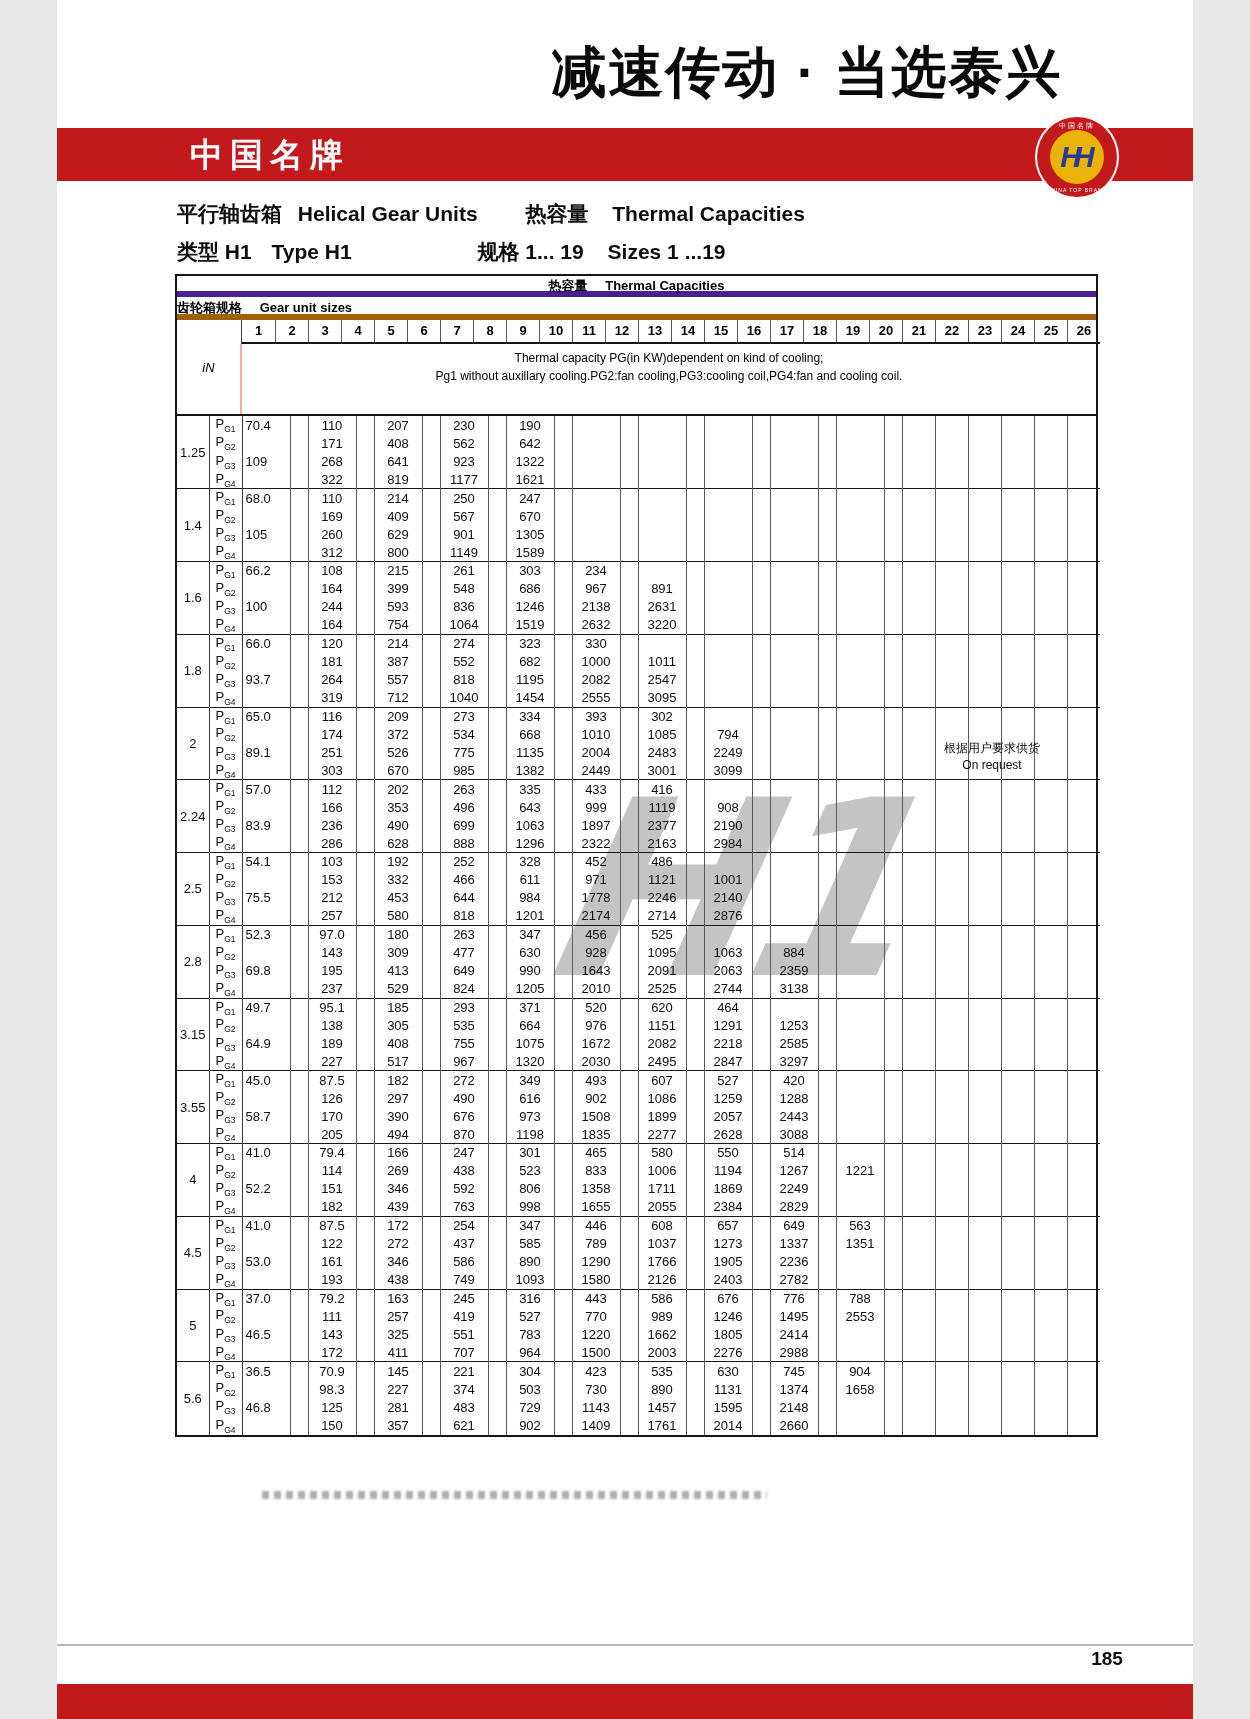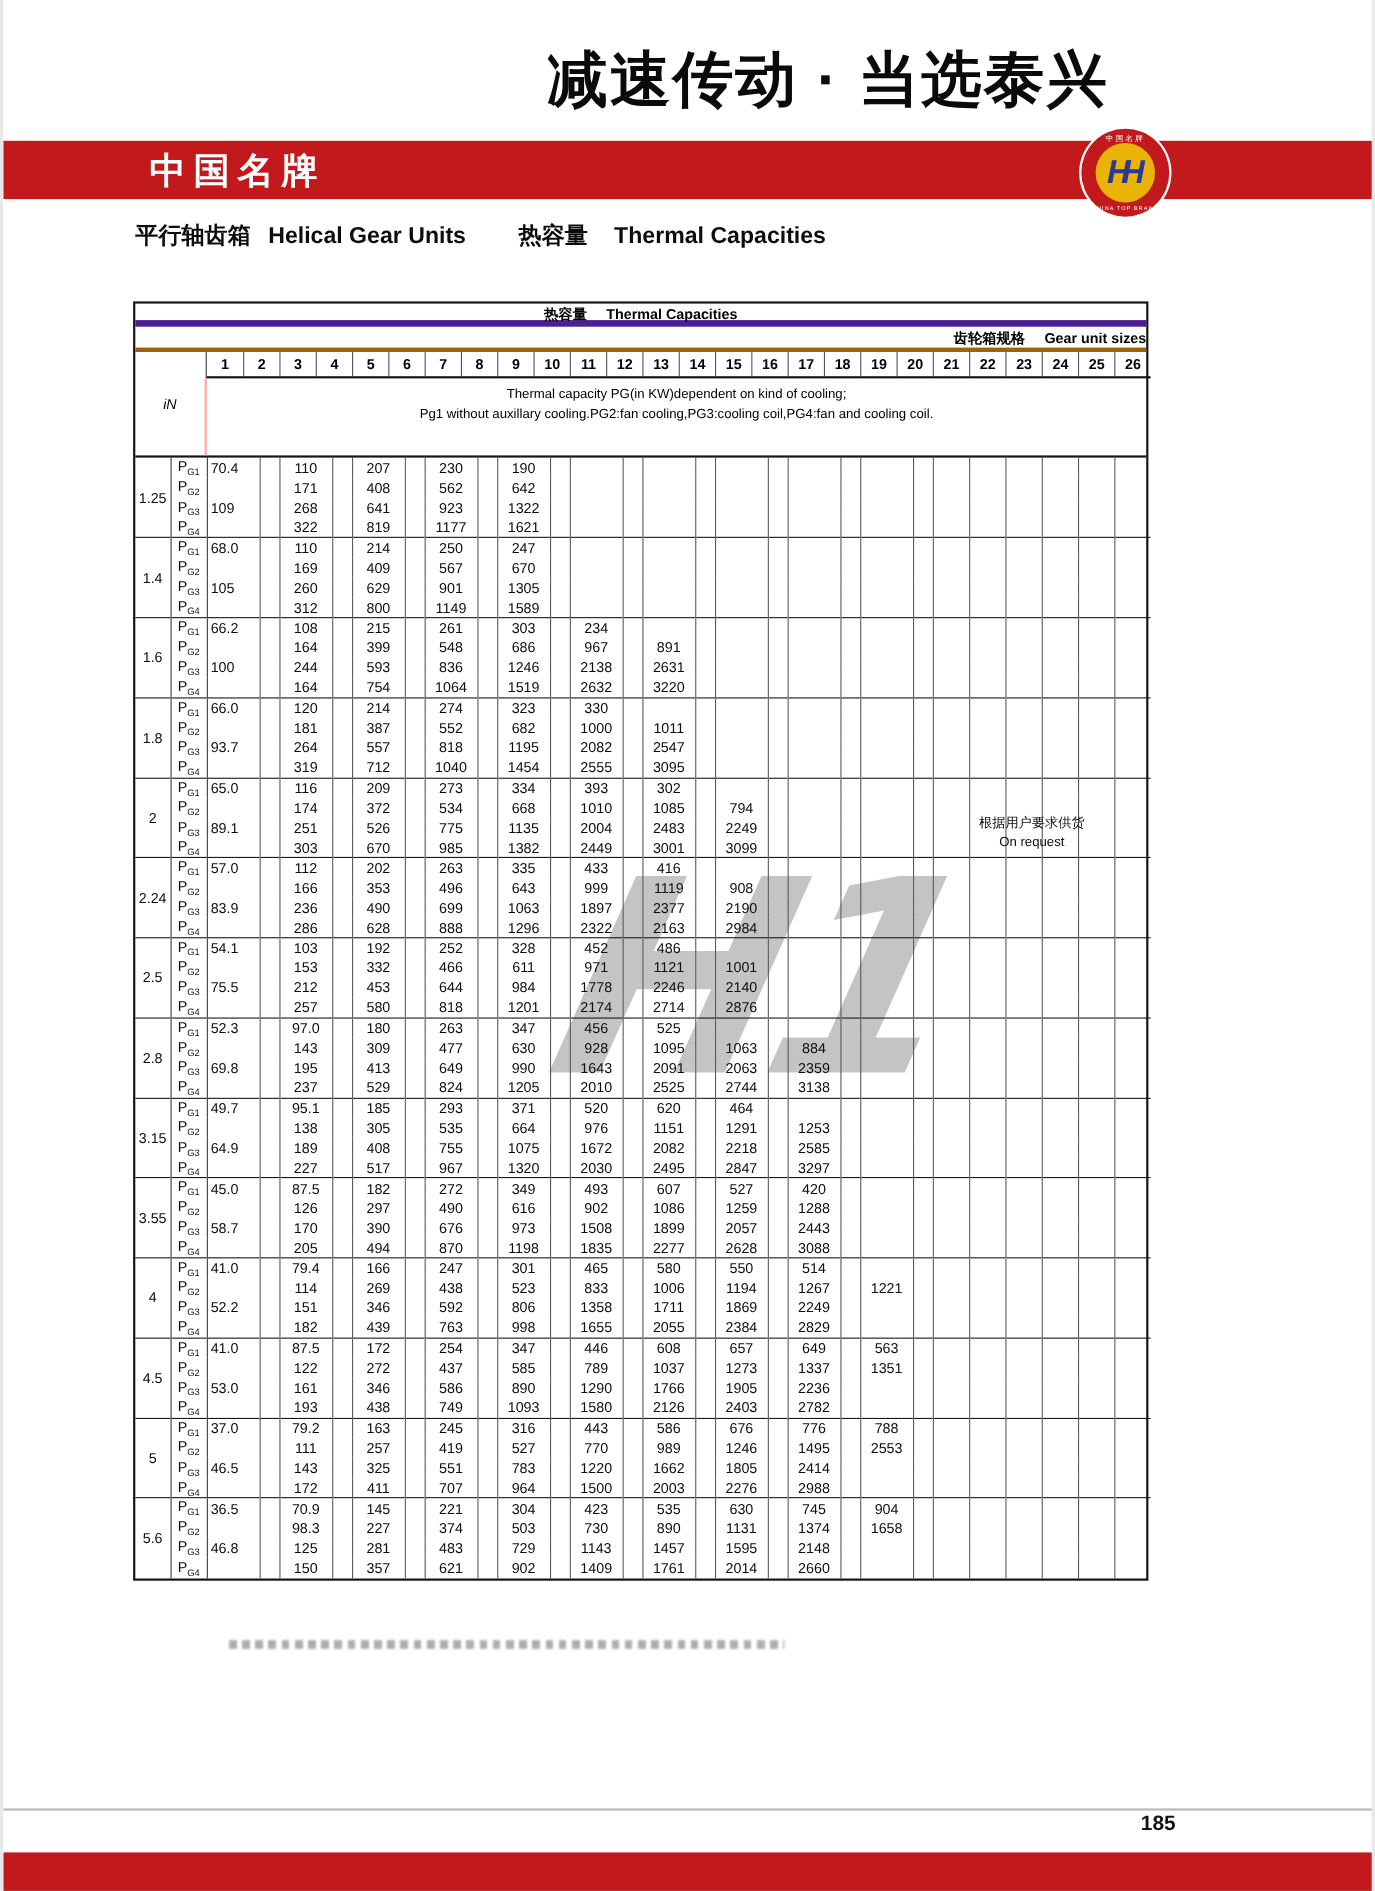--- a/index.html
+++ b/index.html
@@ -1,17 +1,17 @@
 <!DOCTYPE html>
 <html><head>
 <meta charset="utf-8">
 <style>
   * { box-sizing: border-box; margin: 0; padding: 0; }
   body { background:#e8e8e8; font-family:"Liberation Sans", sans-serif; }
-  .page { position:relative; width:1244px; height:1719px; background:#ffffff; margin:0 auto; overflow:hidden;text-decoration:underline; }
+  .page { position:relative; width:1136px; height:1719px; background:#ffffff; margin:0 auto; overflow:hidden;text-decoration:underline; }
 
   .big-title { position:absolute; left:430px; top:36px; width:640px; text-align:center;
     font-size:55px; font-weight:bold; color:#0a0a0a; letter-spacing:2px; white-space:nowrap; }
 
   .banner { position:absolute; left:0; top:128px; width:1250px; height:53px; background:#c2191d; }
   .banner-label { position:absolute; left:133px; top:0; line-height:53px; color:#ffffff;
     font-size:33px; font-weight:bold; letter-spacing:7px; }
 
   .logo { position:absolute; left:980px; top:117px; width:80px; height:80px; border-radius:50%;
     background:#c2191d; z-index:5; box-shadow:0 0 0 2px #fff; }
@@ -29,22 +29,22 @@
 
   .watermark { position:absolute; left:512px; top:768px; z-index:0; font-size:245px; line-height:1;
     font-weight:bold; font-style:italic; color:#aeaeae; opacity:.72; transform:skewX(-14deg);
     letter-spacing:-12px; font-family:"DejaVu Sans", sans-serif; }
 
   .table-wrap { position:absolute; left:118px; top:274px; width:923px; border:2px solid #151515;
     z-index:1; background:transparent; }
   .hA { height:21px; line-height:20px; text-align:center; font-size:13px; font-weight:bold;
     border-bottom:6px solid #4c1d95; }
   .hA .en, .hB .en { margin-left:14px; font-weight:bold; }
-  .hB { height:23px; line-height:22px; text-align:right; font-size:13px; font-weight:bold;
-    border-bottom:4px solid #a16207; }
+  .hB { height:23px; line-height:22px; text-align:left; font-size:13px; font-weight:bold;
+    border-bottom:6px solid #a16207; }
   .hC { display:flex; height:24px; }
   .hC .stub { flex:0 0 65px; border-right:1px solid #3a3a3a; }
   .hC .nums { flex:1; display:flex; border-bottom:2px solid #151515; }
   .hC .nums .num { flex:0 0 33px; width:33px; text-align:center; line-height:21px; font-size:13px;
     font-weight:bold; border-left:1px solid #555; }
   .hC .nums .num:first-child { border-left:none; }
   .hD { display:flex; height:72px; border-bottom:2px solid #151515; }
   .hD .stub { flex:0 0 65px; border-right:2px solid #fca5a5; display:flex; align-items:center;
     justify-content:center; font-size:13px; font-style:italic; }
   .hD .stub span { transform:translateY(-12px); }
@@ -91,20 +91,26 @@
       <span class="logo-monogram">HH</span>
     </div>
     <div class="logo-ring-bottom">CHINA TOP BRAND</div>
   </div>
 
   <div class="head-line1">
     <span>平行轴齿箱</span>
     <span class="g1">Helical Gear Units</span>
     <span class="g2">热容量</span>
     <span class="g3">Thermal Capacities</span>
+  </div>
+  <div class="head-line2">
+    <span>类型 H1</span>
+    <span class="g1">Type H1</span>
+    <span class="g2">规格 1... 19</span>
+    <span class="g3">Sizes 1 ...19</span>
   </div>
 
   <div class="watermark">H1</div>
 
   <div class="table-wrap">
     <div class="hA">
       <span>热容量</span>
       <span class="en">Thermal Capacities</span>
     </div>
     <div class="hB">

